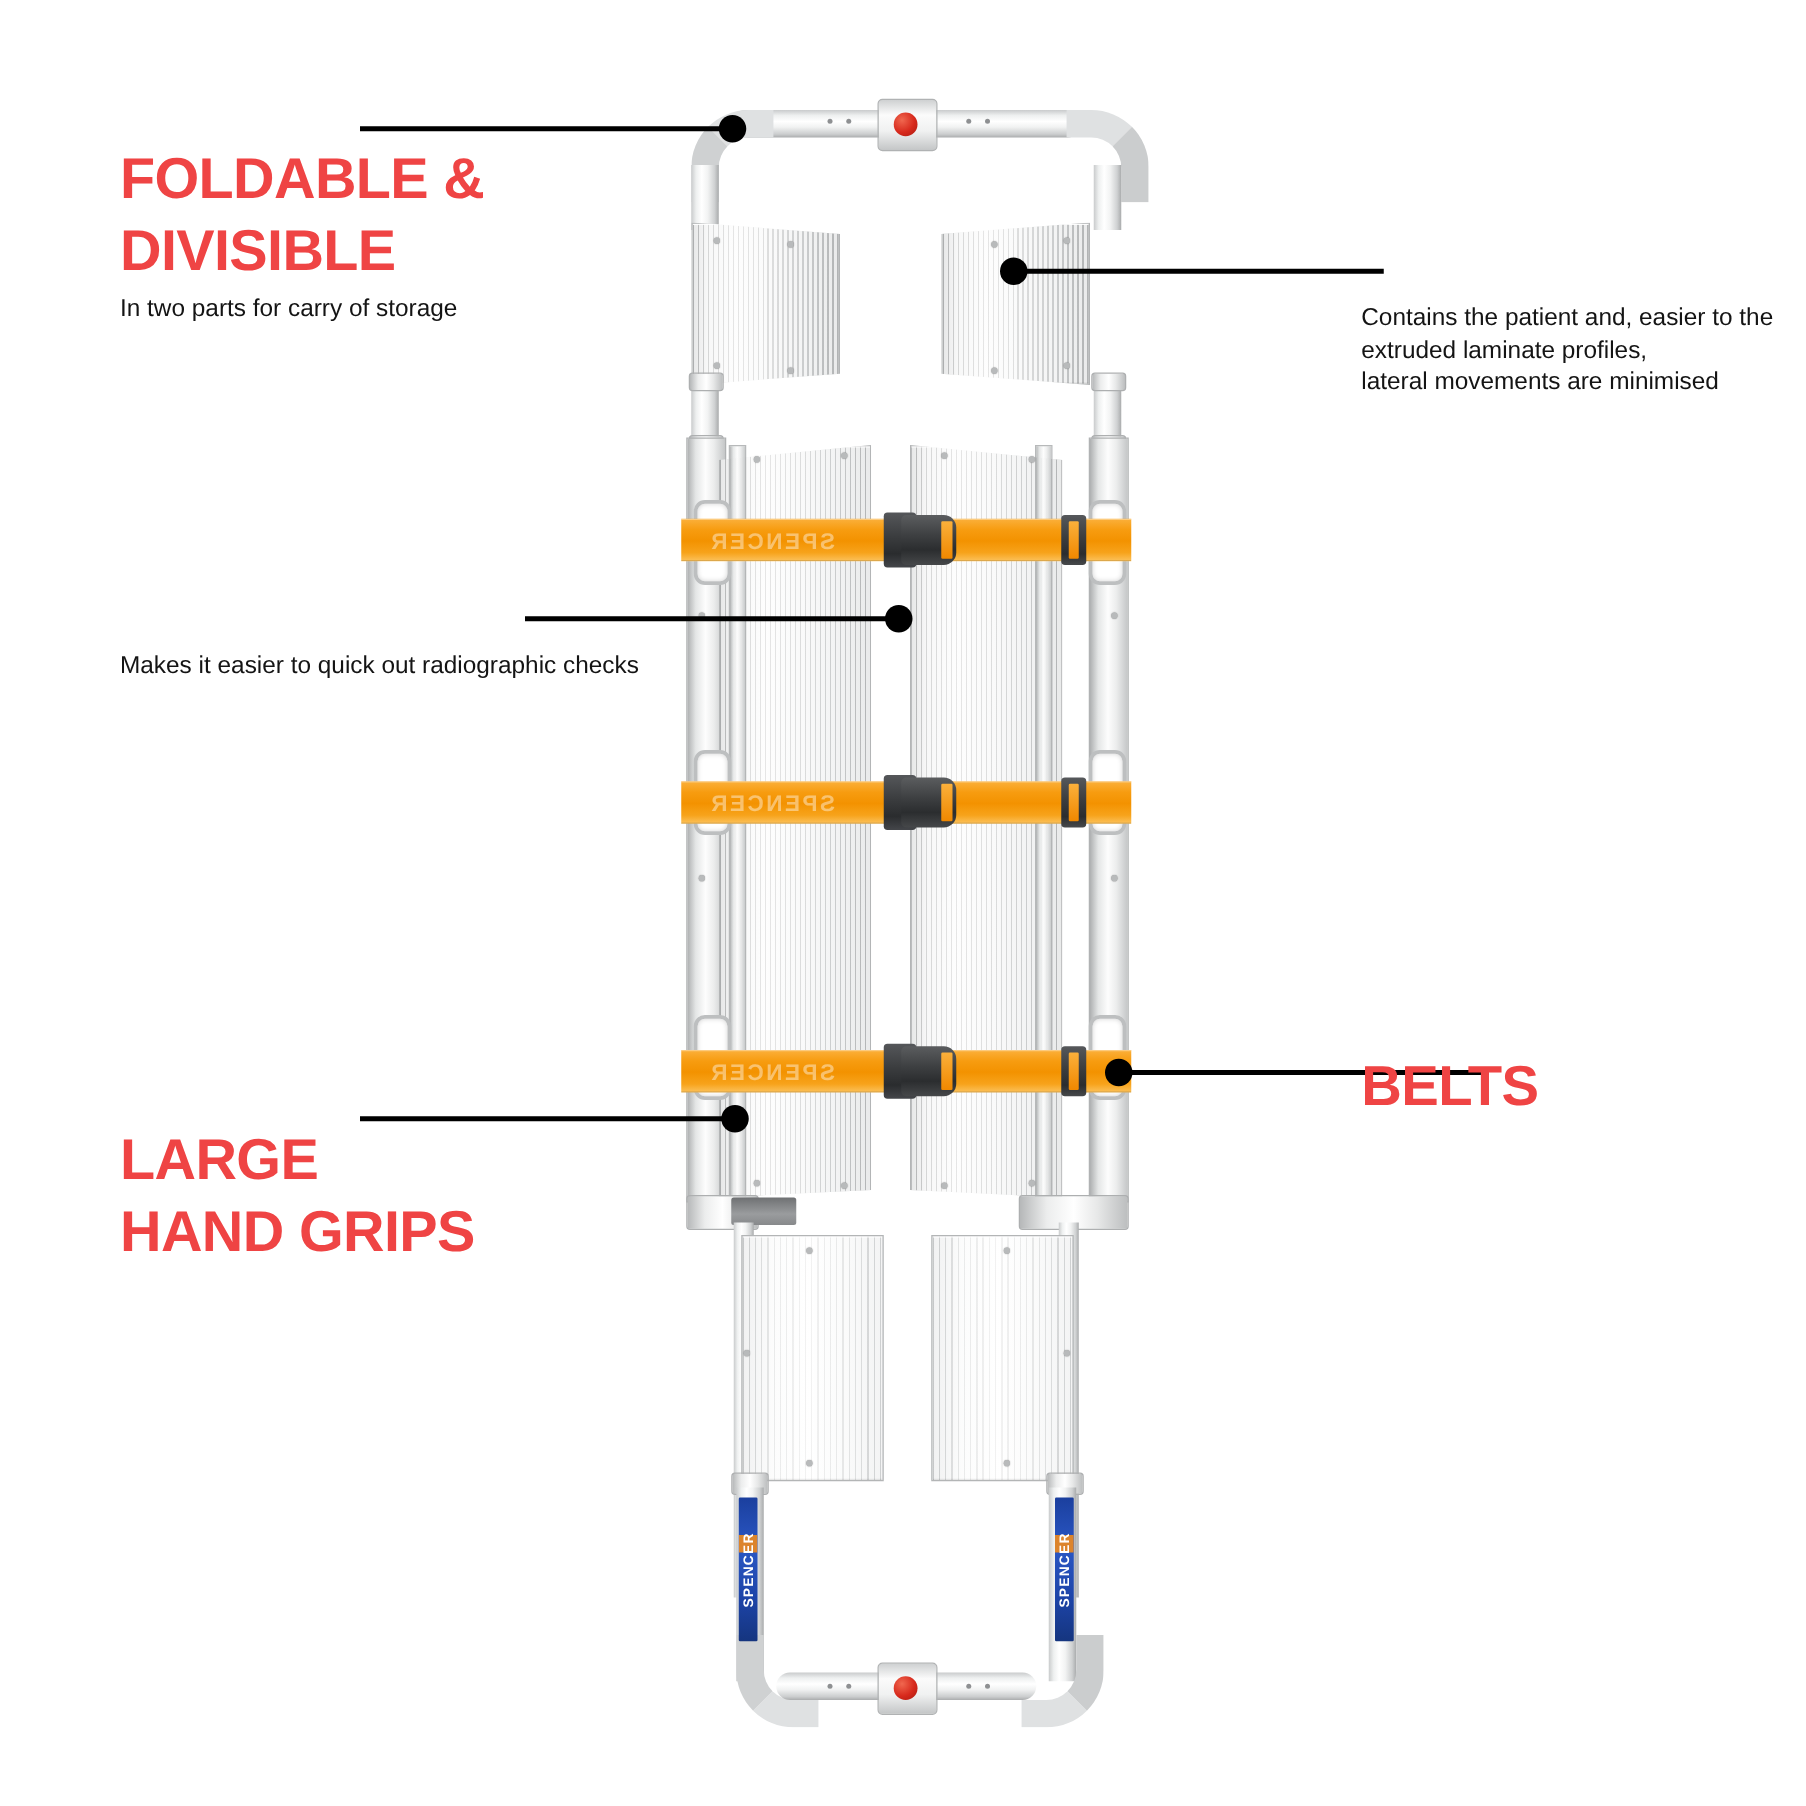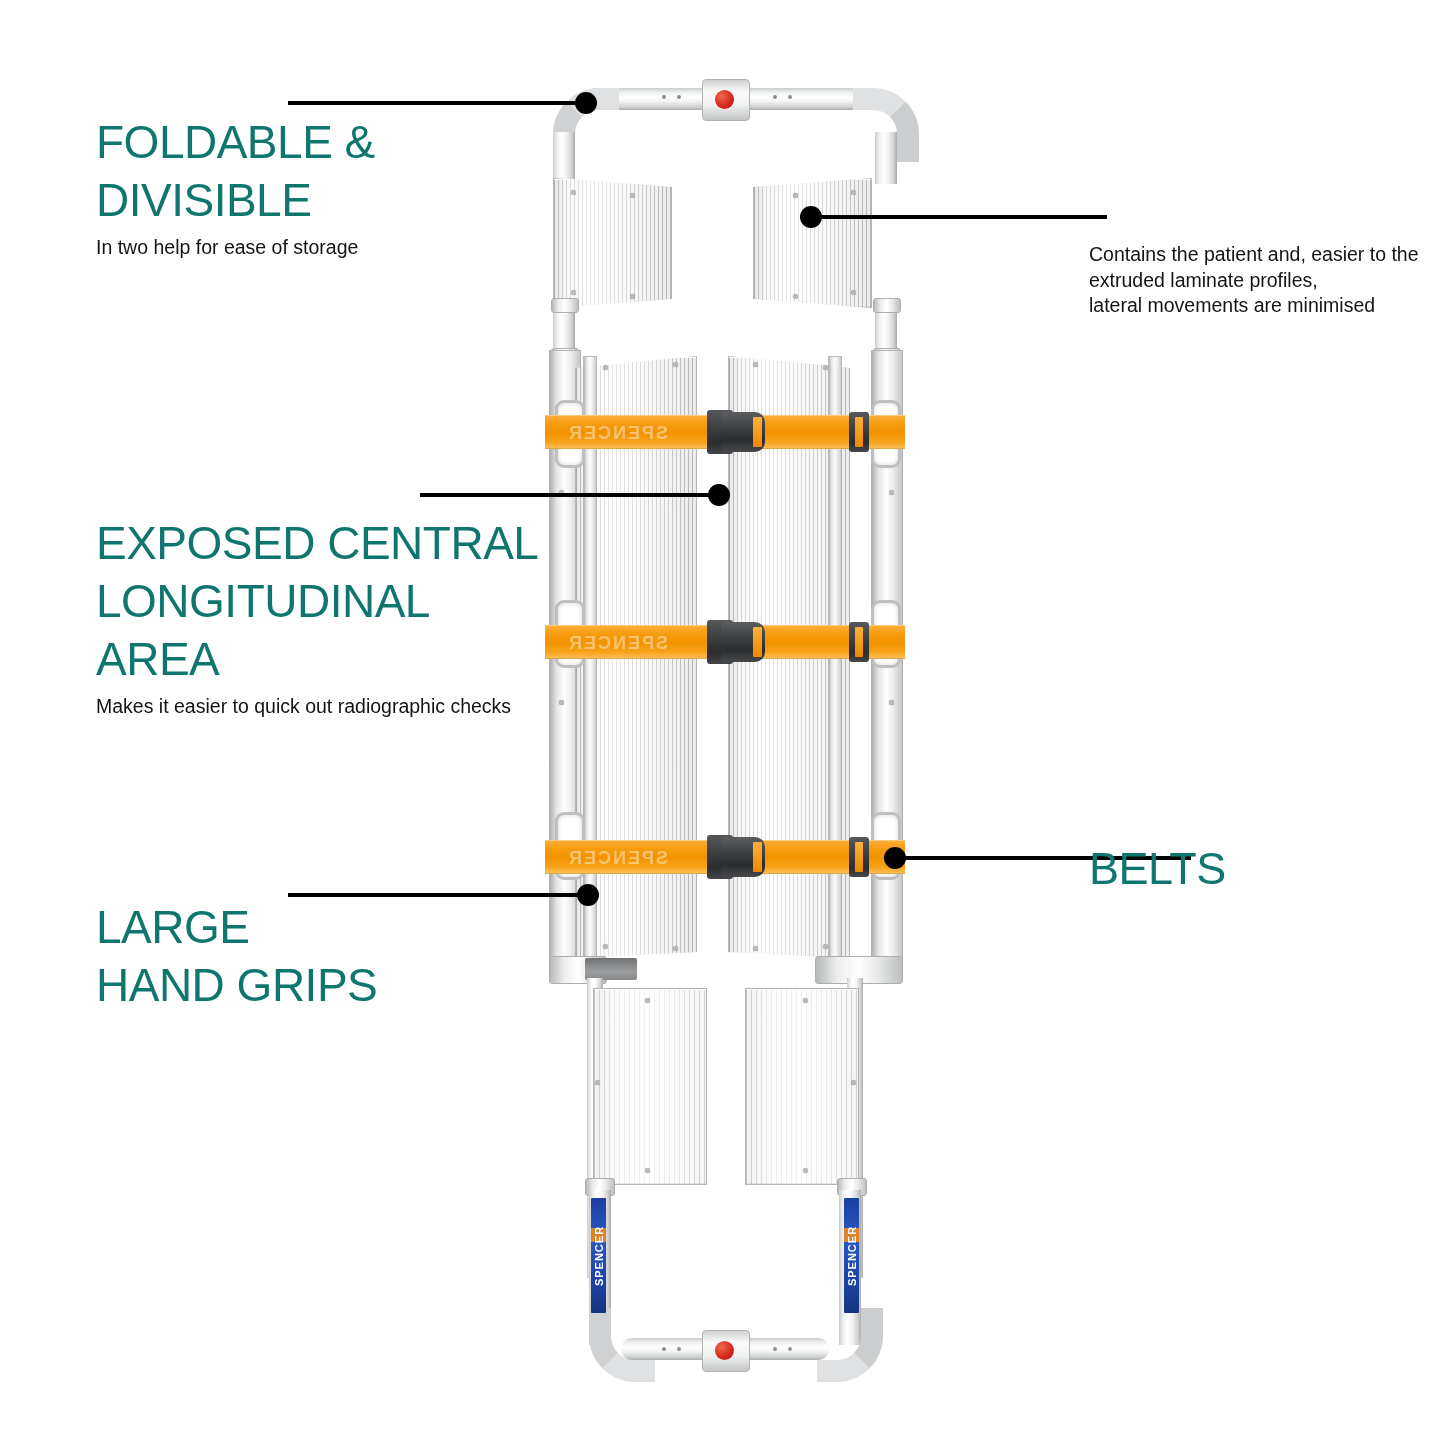--- a/index.html
+++ b/index.html
@@ -11,23 +11,23 @@
     position:relative;
     overflow:hidden;
   }
   #stage{position:absolute;left:0;top:0;width:1445px;height:1445px;background:#fff;}
 
   
   .callout{position:absolute;}
   .callout .c-title{
     font-size:46px;
     line-height:58px;
-    font-weight:400;
+    font-weight:700;
     letter-spacing:-0.5px;
-    color:#0f766e;
+    color:#ef4444;
     white-space:pre-line;
   }
   .callout .c-sub{
     font-size:19.5px;
     line-height:25.5px;
     font-weight:400;
     color:#141414;
     white-space:pre-line;
     margin-top:6px;
   }
@@ -290,33 +290,30 @@
 
   <div class="leader" style="left:288px;top:893px;width:302px;"></div>
   <div class="dot" style="left:577px;top:884px;"></div>
 
   <div class="leader" style="left:896px;top:856px;width:295px;"></div>
   <div class="dot" style="left:884px;top:847px;"></div>
 
   <div class="callout left" style="left:96px;top:113px;width:420px;">
     <div class="c-title">FOLDABLE &amp;
 DIVISIBLE</div>
-    <div class="c-sub">In two help for ease of storage</div>
+    <div class="c-sub">In two parts for carry of storage</div>
   </div>
 
   <div class="callout right" style="left:1089px;top:236px;width:340px;">
     <div class="c-sub">Contains the patient and, easier to the
 extruded laminate profiles,
 lateral movements are minimised</div>
   </div>
 
   <div class="callout left" style="left:96px;top:514px;width:470px;">
-    <div class="c-title">EXPOSED CENTRAL
-LONGITUDINAL
-AREA</div>
     <div class="c-sub">Makes it easier to quick out radiographic checks</div>
   </div>
 
   <div class="callout left" style="left:96px;top:898px;width:420px;">
     <div class="c-title">LARGE
 HAND GRIPS</div>
   </div>
 
   <div class="callout right" style="left:1089px;top:840px;width:340px;">
     <div class="c-title">BELTS</div>

